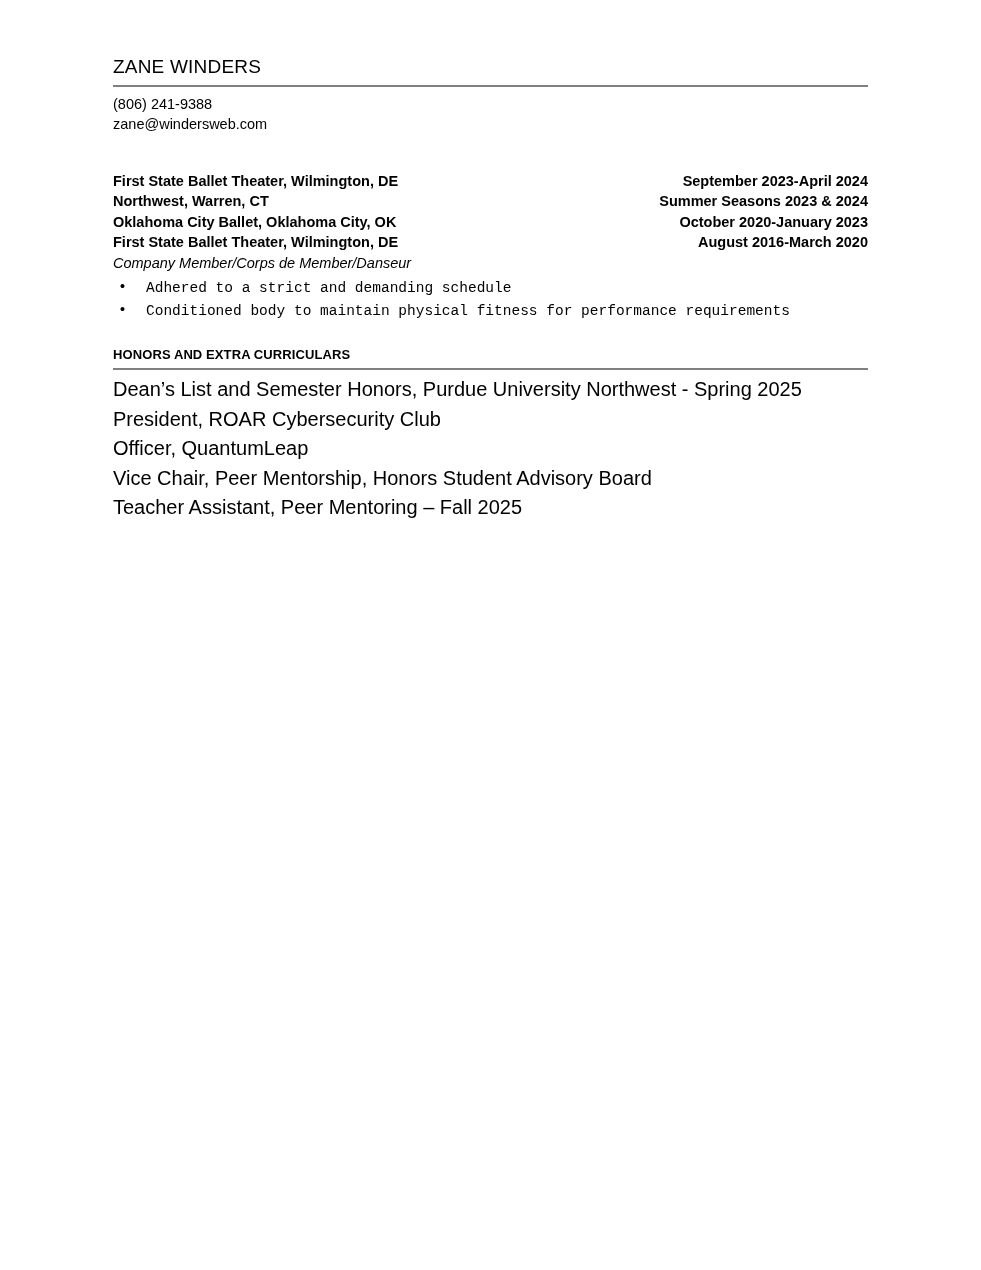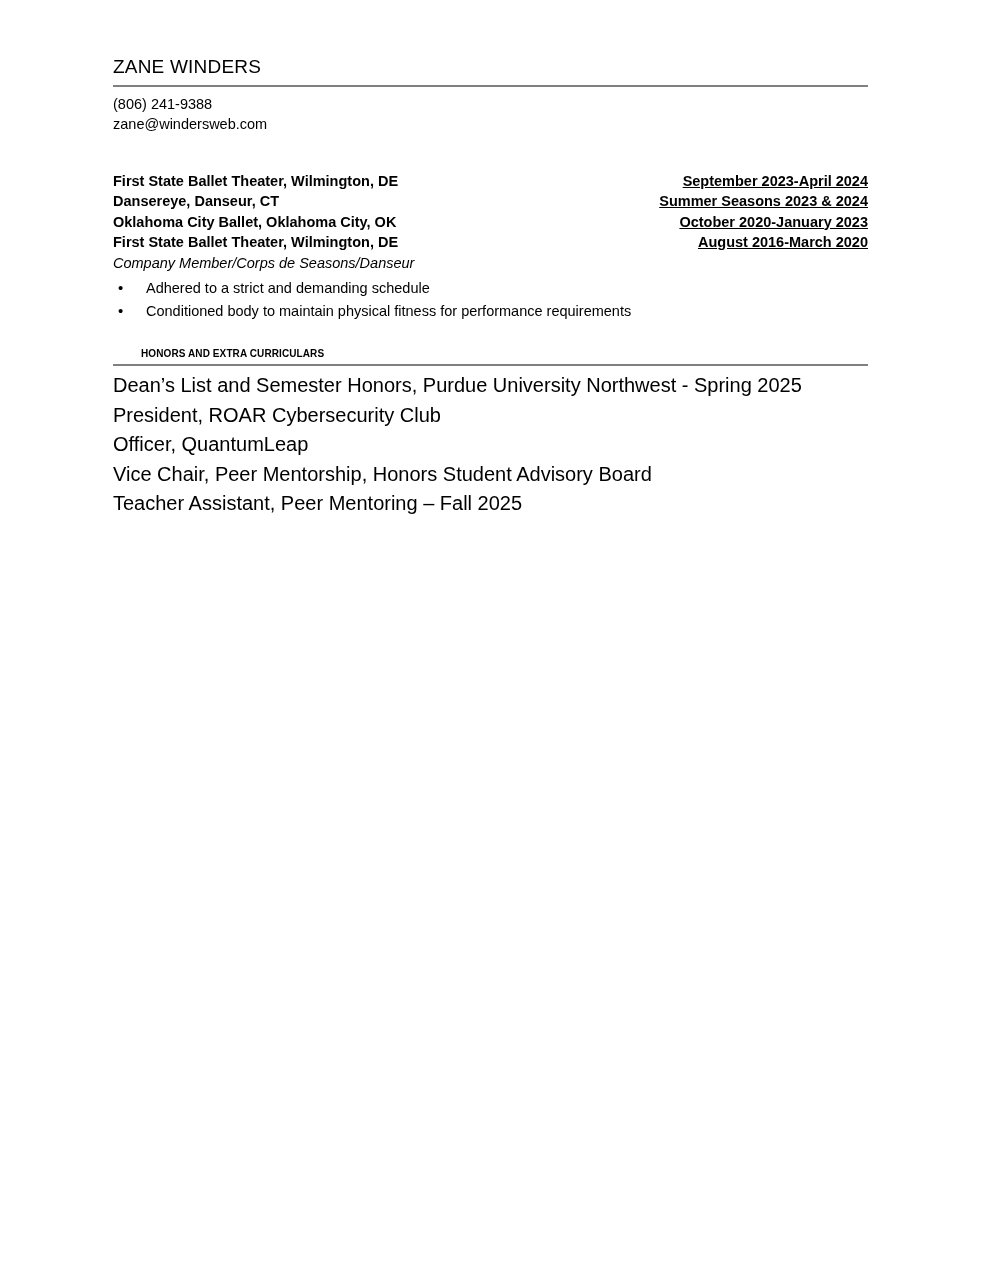--- a/index.html
+++ b/index.html
@@ -67,36 +67,36 @@
     font-size: 14.5px;
     font-weight: bold;
     line-height: 1.4;
     white-space: nowrap;
   }
   .exp-employer {
     text-align: left;
   }
   .exp-dates {
     text-align: right;
-    text-decoration: underline;
   }
   .exp-role {
     font-size: 14.5px;
     font-style: italic;
     font-weight: 400;
     line-height: 1.42;
     margin-top: 1px;
     white-space: nowrap;
   }
 
   
   .bullets {
     margin: 4px 0 0 0;
     padding: 0;
     list-style: none;
+    font-family: Liberation Mono, monospace;
   }
   .bullets li {
     position: relative;
     font-size: 14.5px;
     line-height: 1.44;
     padding-left: 33px;
     margin-top: 2px;
   }
   .bullets li::before {
     content: "\2022";
@@ -105,26 +105,25 @@
     top: -1px;
     font-size: 15px;
     line-height: 1.44;
   }
 
   
   .section {
     margin-top: 26px;
   }
   .section-title {
-    font-size: 10px;
+    font-size: 13px;
     font-weight: bold;
     letter-spacing: 0.1px;
     line-height: 1.3;
     white-space: nowrap;
-    margin-left: 28px;
   }
   .section-rule {
     height: 0;
     border-top: 2px solid #808080;
     margin-top: 4px;
     width: 100%;
   }
   .honors-list {
     margin: 5px 0 0 0;
     padding: 0;
@@ -154,35 +153,35 @@
     </div>
 
     <div class="experience">
 
       <div class="exp-row">
         <span class="exp-employer">First State Ballet Theater, Wilmington, DE</span>
         <span class="exp-dates">September 2023-April 2024</span>
       </div>
 
       <div class="exp-row">
-        <span class="exp-employer">Dansereye, Danseur, CT</span>
+        <span class="exp-employer">Northwest, Warren, CT</span>
         <span class="exp-dates">Summer Seasons 2023 &amp; 2024</span>
       </div>
 
       <div class="exp-row">
         <span class="exp-employer">Oklahoma City Ballet, Oklahoma City, OK</span>
         <span class="exp-dates">October 2020-January 2023</span>
       </div>
 
       <div class="exp-row">
         <span class="exp-employer">First State Ballet Theater, Wilmington, DE</span>
         <span class="exp-dates">August 2016-March 2020</span>
       </div>
 
-      <div class="exp-role">Company Member/Corps de Seasons/Danseur</div>
+      <div class="exp-role">Company Member/Corps de Member/Danseur</div>
 
       <ul class="bullets">
         <li>Adhered to a strict and demanding schedule</li>
         <li>Conditioned body to maintain physical fitness for performance requirements</li>
       </ul>
 
     </div>
 
     <div class="section">
       <div class="section-title">HONORS AND EXTRA CURRICULARS</div>

